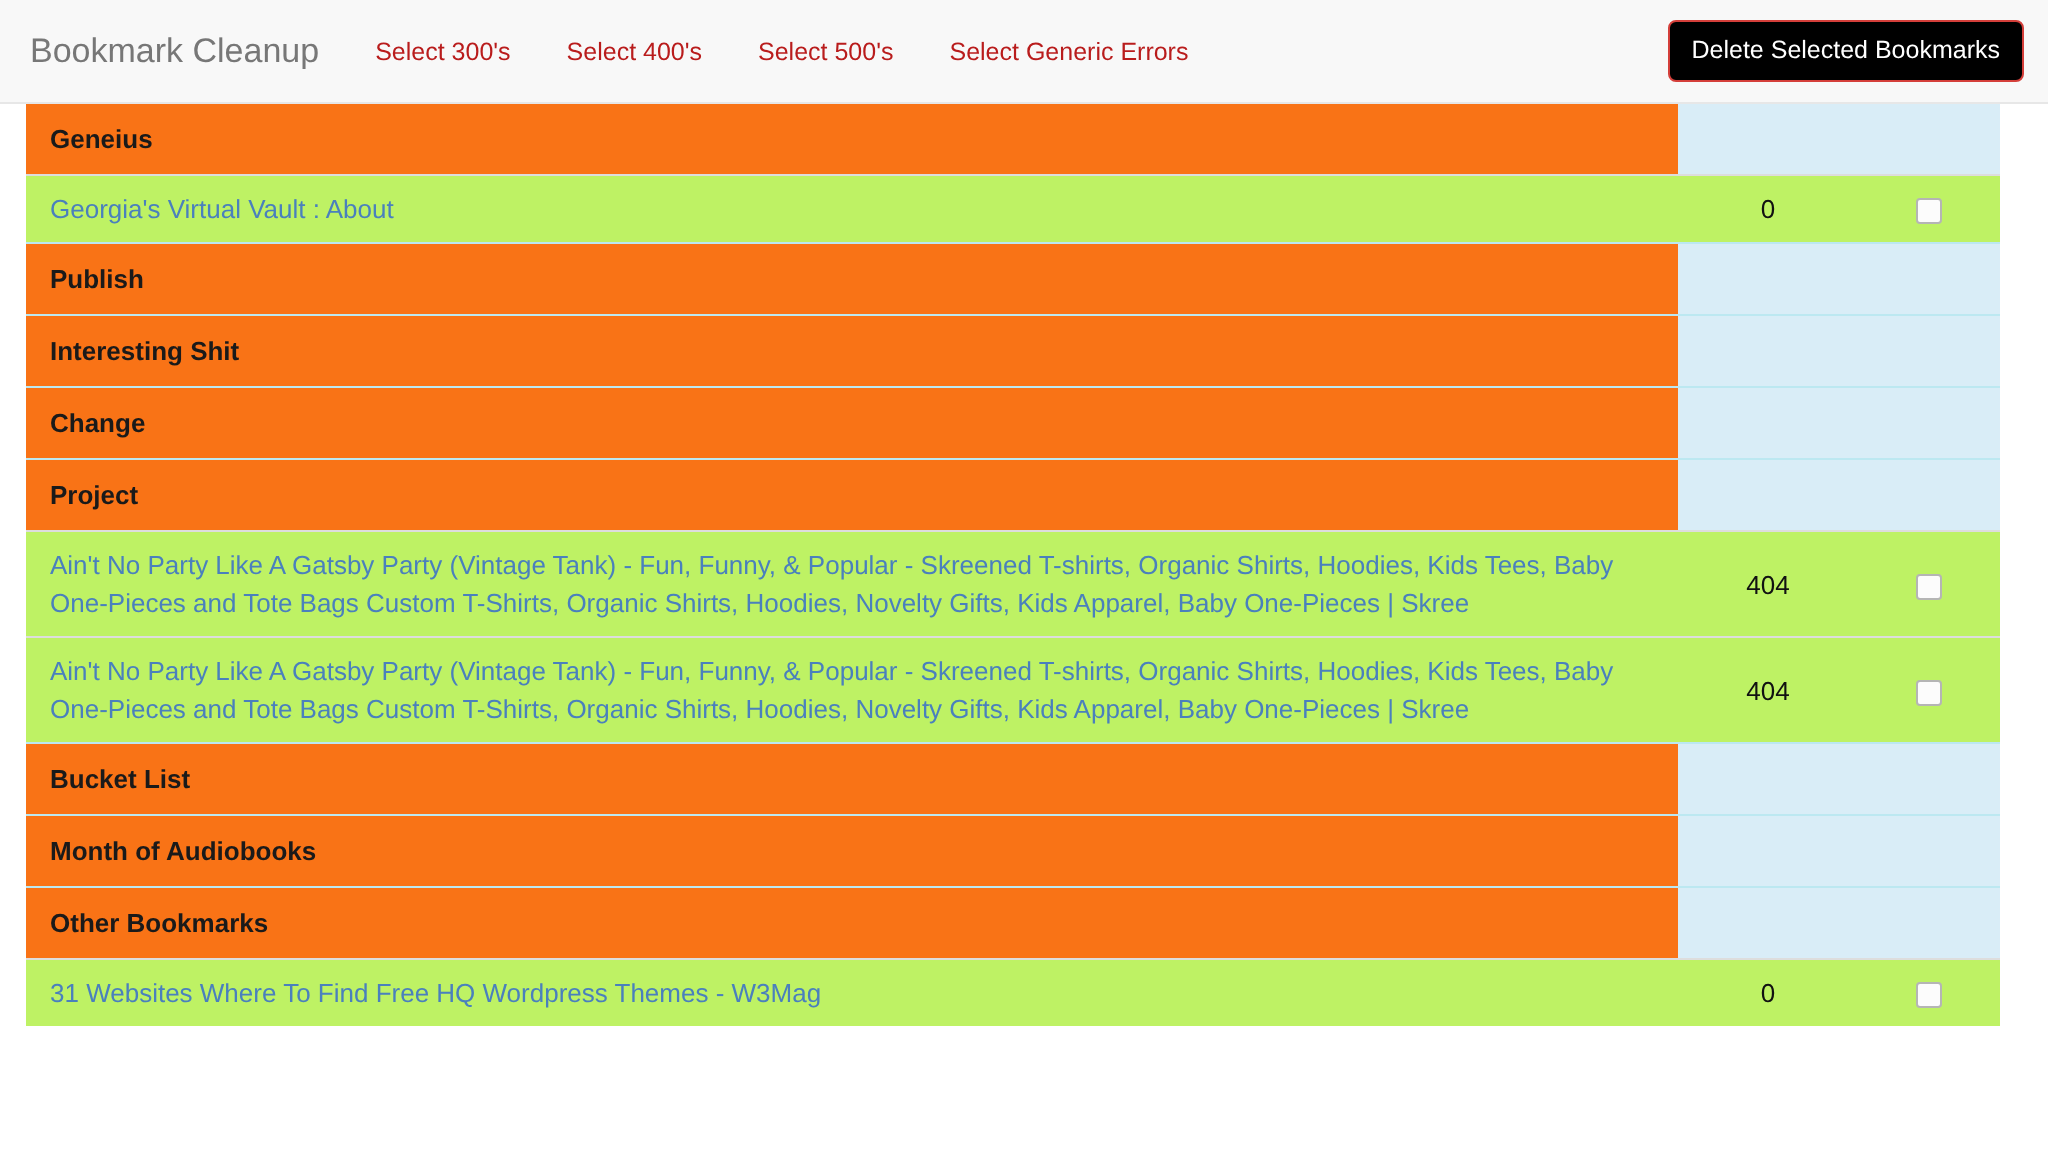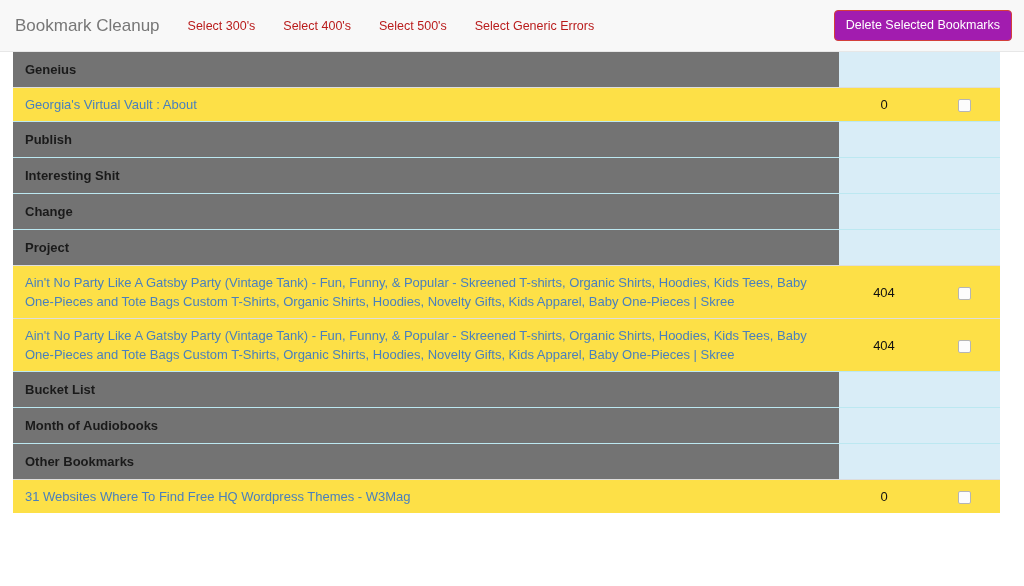--- a/index.html
+++ b/index.html
@@ -49,21 +49,21 @@
     line-height: 20px;
     white-space: nowrap;
   }
 
   .navbar-right {
     margin-left: auto;
     display: flex;
     align-items: center;
   }
   .btn-danger {
-    background: #a21caf;
+    background: #000000;
     border: 1px solid #d43f3a;
     border-radius: 4px;
     color: #ffffff;
     font-size: 12.5px;
     line-height: 1;
     padding: 8px 11px 9px 11px;
     cursor: pointer;
     white-space: nowrap;
     font-family: "Liberation Sans", sans-serif;
   }
@@ -86,33 +86,33 @@
     border-top: 1px solid #dddddd;
   }
   .bk-table tr:first-child td { border-top: none; }
 
   .col-title { width: auto; }
   .col-code  { width: 86px; padding-left: 8px; padding-right: 8px; text-align: center; }
   .col-check { width: 75px; padding-left: 8px; padding-right: 8px; text-align: center; }
 
   
   tr.folder-row td {
-    background: #737373;
+    background: #f97316;
     border-top: 1px solid #bce8f1;
     font-weight: bold;
     color: #1a1a1a;
     font-size: 13px;
     padding-top: 8px;
     padding-bottom: 8px;
   }
   tr.folder-row td.col-code,
   tr.folder-row td.col-check { background: #d9edf7; }
 
   
-  tr.bookmark-row td { background: #fde047; }
+  tr.bookmark-row td { background: #bef264; }
   .bk-link {
     color: #4a80bd;
     text-decoration: none;
     word-wrap: break-word;
   }
 
   .code-cell { color: #111111; font-size: 13px; }
 
   .bk-check {
     -webkit-appearance: none;

